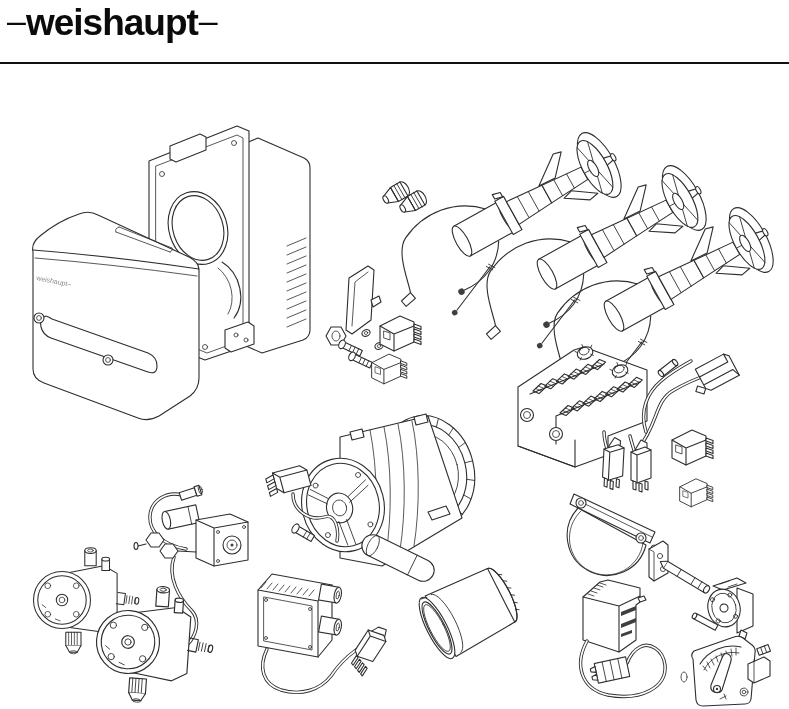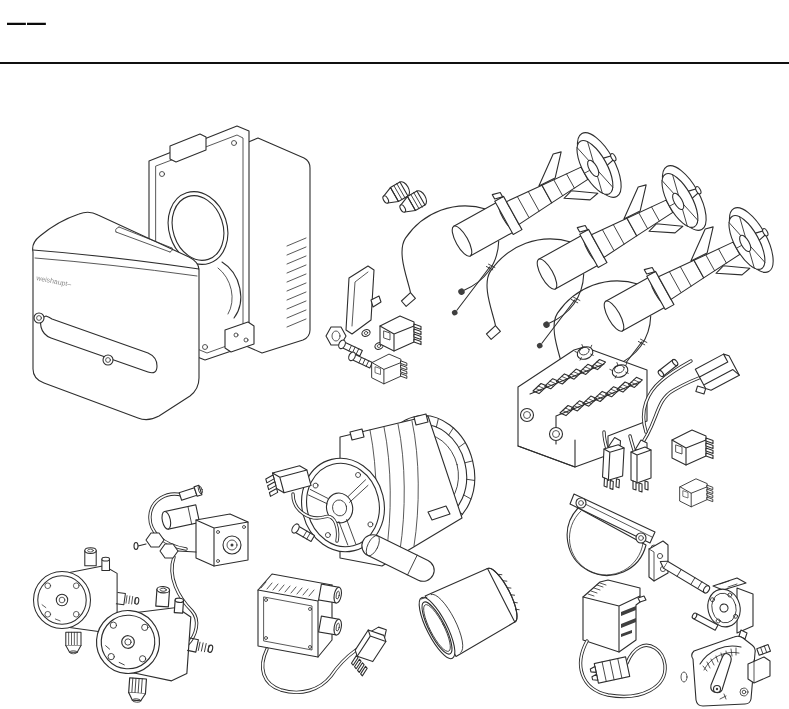--- a/index.html
+++ b/index.html
@@ -18,20 +18,21 @@
   .tubein{stroke:#ffffff;stroke-width:1.6;fill:none;stroke-linecap:round;}
   .covertext{font-size:7px;fill:#8a8a8a;stroke:none;font-family:"Liberation Sans",sans-serif;}
 </style>
 </head>
 <body>
 
 <div class="page">
 
   <div class="logo">
     <span class="dash">–</span>
+    <span>weishaupt</span>
     <span class="dash">–</span>
   </div>
 
   <div class="rule"></div>
 
   <svg class="diagram" width="789" height="709" viewBox="0 0 789 709">
     <defs>
       <g id="slot" class="part">
         <path d="M0,0 l6,2.6 l8,-7.5 l-6,-2.6 z"></path>
         <path class="t" d="M2.7,-2.5 l6,2.6 M5.3,-5 l6,2.6"></path>

